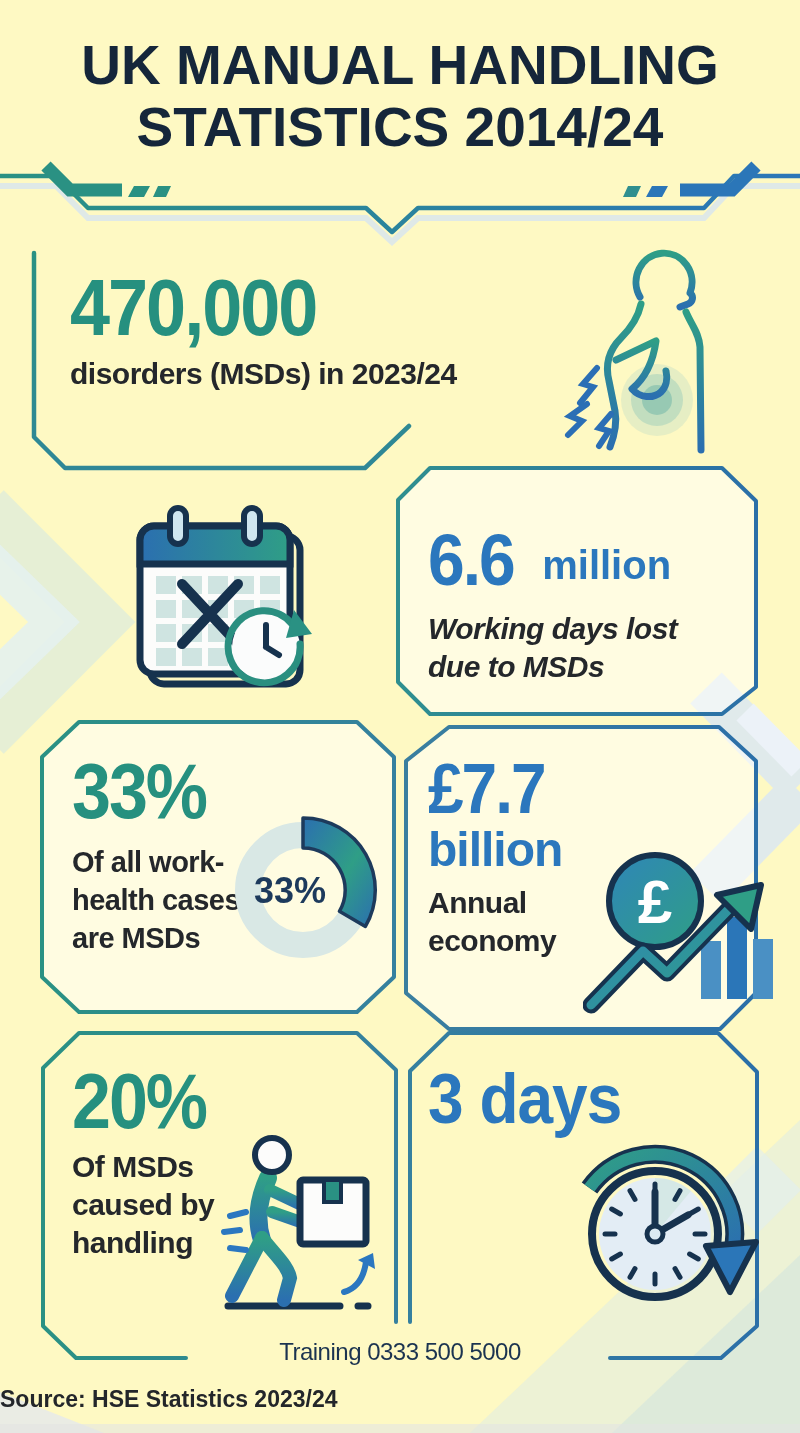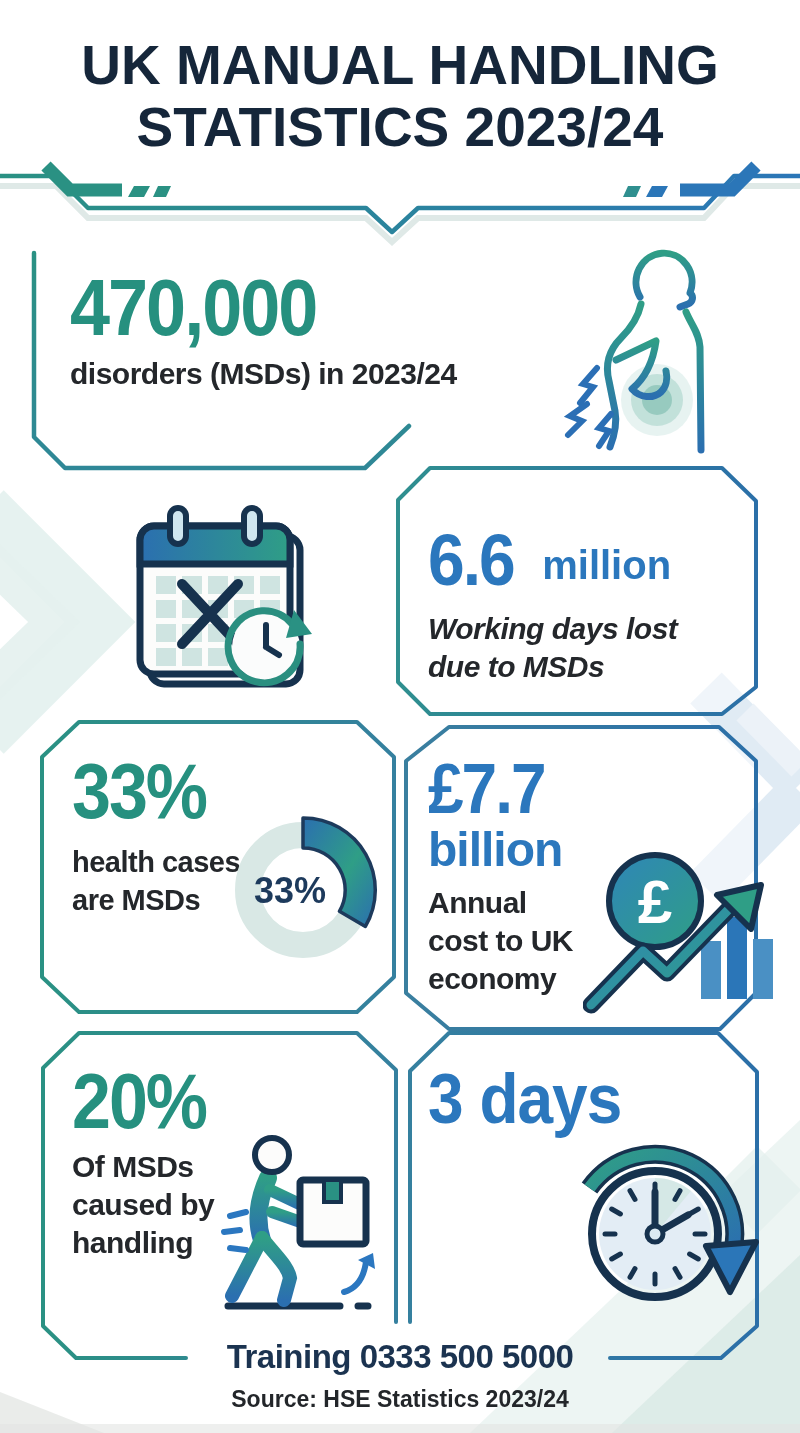--- a/index.html
+++ b/index.html
@@ -1,27 +1,27 @@
 <!DOCTYPE html>
 <html><head>
 <meta charset="utf-8">
 <style>
   html,body{margin:0;padding:0;background:#e9e9e7;}
-  .page{position:relative;width:800px;height:1433px;background:#ffffff;overflow:hidden;
+  .page{position:relative;width:800px;height:1433px;background:#fef9c3;overflow:hidden;
         font-family:"Liberation Sans",sans-serif;}
   .abs{position:absolute;}
   .title{width:800px;top:34px;text-align:center;color:#15263a;font-weight:800;
          font-size:55px;line-height:62px;letter-spacing:0px;}
   .big{font-weight:800;letter-spacing:-2px;transform:scaleY(1.1);transform-origin:top left;white-space:nowrap;}
   .teal{color:#26907f;}
   .blue{color:#2b77bd;}
   .cap{color:#24272b;font-weight:700;font-size:30px;line-height:38px;letter-spacing:-0.5px;}
   .unit{font-weight:800;}
-  .footer-train{width:800px;text-align:center;color:#1b3350;font-weight:700;font-size:33px;letter-spacing:-0.5px;}
-  .footer-src{width:800px;text-align:center;color:#23262a;font-weight:600;font-size:23px;}
+  .footer-train{width:800px;text-align:center;color:#1b3350;font-weight:400;font-size:24px;letter-spacing:-0.5px;}
+  .footer-src{width:800px;text-align:left;color:#23262a;font-weight:600;font-size:23px;}
   svg{display:block;}
   svg text{font-family:"Liberation Sans",sans-serif;}
 </style>
 </head>
 <body>
 
 <div class="page">
 
   <svg class="abs" style="left:0;top:0" width="800" height="1433" viewBox="0 0 800 1433">
     <defs>
@@ -75,21 +75,21 @@
     <path d="M34,253 L34,437 L65,468 L365,468 L409,426" stroke="url(#gHeroV)" stroke-width="4.5" fill="none" stroke-linejoin="round" stroke-linecap="round"></path>
     <path d="M430,468 L722,468 L756,501 L756,687 L722,714 L430,714 L398,682 L398,500 Z" stroke="url(#gP66)" stroke-width="4" fill="#ffffff" fill-opacity="0.5" stroke-linejoin="round"></path>
     <path d="M79,722 L357,722 L394,757 L394,977 L357,1012 L79,1012 L42,977 L42,757 Z" stroke="url(#gP33)" stroke-width="4" fill="#ffffff" fill-opacity="0.5" stroke-linejoin="round"></path>
     <path d="M449,727 L719,727 L756,761 L756,993 L720,1029 L449,1029 L406,993 L406,761 Z" stroke="url(#gP77)" stroke-width="4" fill="#ffffff" fill-opacity="0.5" stroke-linejoin="round"></path>
     <path d="M186,1358 L76,1358 L43,1326 L43,1068 L79,1033 L357,1033 L396,1070 L396,1322" stroke="url(#gP33)" stroke-width="4" fill="none" stroke-linejoin="round" stroke-linecap="round"></path>
     <path d="M610,1358 L721,1358 L757,1326 L757,1072 L718,1033 L449,1033 L410,1071 L410,1322" stroke="url(#gP3d)" stroke-width="4" fill="none" stroke-linejoin="round" stroke-linecap="round"></path>
   </svg>
 
   <div class="abs title">
     <div>UK MANUAL HANDLING</div>
-    <div>STATISTICS 2023/24</div>
+    <div>STATISTICS 2014/24</div>
   </div>
 
   <div class="abs big teal" style="left:70px;top:262px;font-size:72px;">470,000</div>
   <div class="abs cap" style="left:70px;top:355px;">
     <div>disorders (MSDs) in 2023/24</div>
   </div>
   <svg class="abs" style="left:537px;top:240px" width="225" height="225" viewBox="0 0 225 225">
     <defs>
       <linearGradient id="gPerson" x1="0" y1="0" x2="0" y2="1">
         <stop offset="0" stop-color="#2f9e86"></stop>
@@ -153,41 +153,41 @@
     <span class="big blue" style="font-size:66px;display:inline-block;">6.6</span>
     <span class="unit blue" style="font-size:40px;margin-left:24px;">million</span>
   </div>
   <div class="abs cap" style="left:428px;top:610px;font-style:italic;">
     <div>Working days lost</div>
     <div>due to MSDs</div>
   </div>
 
   <div class="abs big teal" style="left:72px;top:748px;font-size:70px;">33%</div>
   <div class="abs cap" style="left:72px;top:843px;font-size:29px;">
+    <div>Of all work-</div>
     <div>health cases</div>
     <div>are MSDs</div>
   </div>
   <svg class="abs" style="left:228px;top:815px" width="150" height="150" viewBox="0 0 150 150">
     <defs>
       <linearGradient id="gArc" x1="0" y1="0" x2="1" y2="1">
         <stop offset="0" stop-color="#2b6fb0"></stop>
           <stop offset="0.55" stop-color="#2f9e86"></stop>
           <stop offset="1" stop-color="#2b6fb0"></stop>
       </linearGradient>
     </defs>
     <circle cx="75" cy="75" r="55" fill="none" stroke="#d9e8e5" stroke-width="26"></circle>
     <path d="M75,3 A72,72 0 0 1 137.4,111.4 L111.4,96.3 A42,42 0 0 0 75,33 Z" fill="url(#gArc)" stroke="#1d3a5c" stroke-width="3.5" stroke-linejoin="round"></path>
     <text x="62" y="88" text-anchor="middle" font-size="36" font-weight="800" fill="#1d3a5c">33%</text>
   </svg>
 
   <div class="abs big blue" style="left:428px;top:748px;font-size:64px;">£7.7</div>
   <div class="abs unit blue" style="left:428px;top:822px;font-size:48px;letter-spacing:-1px;">billion</div>
   <div class="abs cap" style="left:428px;top:884px;">
     <div>Annual</div>
-    <div>cost to UK</div>
     <div>economy</div>
   </div>
   <svg class="abs" style="left:583px;top:843px" width="205" height="180" viewBox="0 0 205 180">
     <defs>
       <linearGradient id="gCoin" x1="0" y1="0" x2="1" y2="1">
         <stop offset="0" stop-color="#2f86b8"></stop>
           <stop offset="1" stop-color="#2f9e86"></stop>
       </linearGradient>
     </defs>
     <rect x="118" y="98" width="20" height="58" fill="#4a90c4"></rect>

